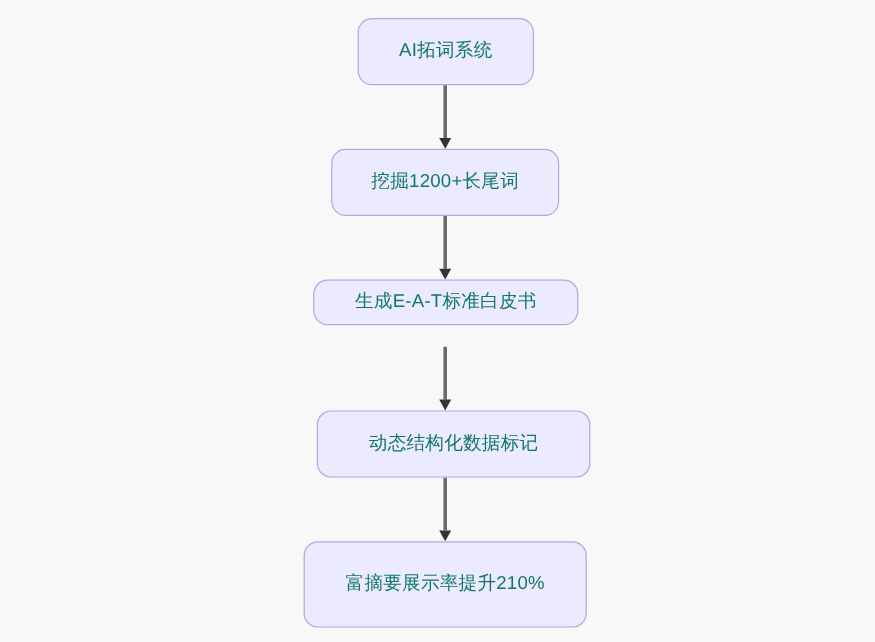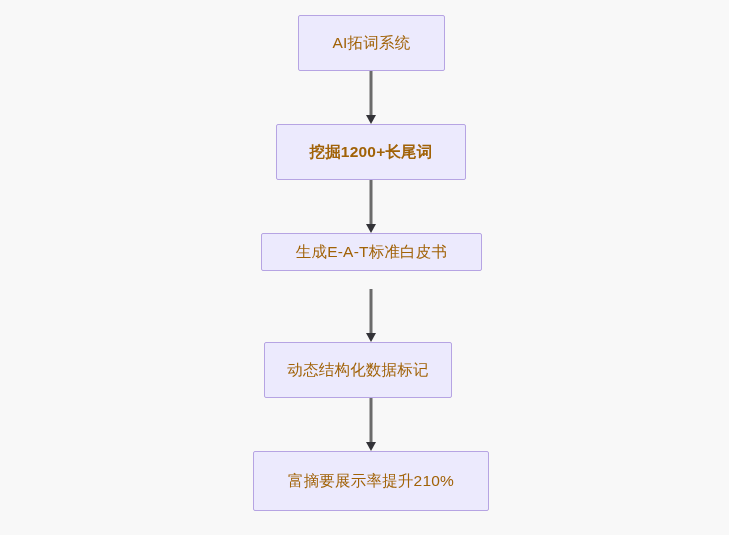--- a/index.html
+++ b/index.html
@@ -16,25 +16,25 @@
   #flowchart {
     position: relative;
     width: 729px;
     height: 535px;
   }
   .node {
     position: absolute;
     box-sizing: border-box;
     background: #eceafd;
     border: 1.6px solid #b6a4e3;
-    border-radius: 2px;
+    border-radius: 12px;
     display: flex;
     align-items: center;
     justify-content: center;
-    color: #a16207;
+    color: #0f766e;
     font-size: 15.5px;
     line-height: 1.2;
     letter-spacing: 0.2px;
     white-space: nowrap;
   }
   .node-label {
     display: block;
   }
   .edge {
     position: absolute;
@@ -66,29 +66,29 @@
   <div class="edge" style="left:371px; top:289px; height:44px;"></div>
   <div class="arrowhead" style="left:371px; top:333px;"></div>
 
   <div class="edge" style="left:371px; top:398px; height:44px;"></div>
   <div class="arrowhead" style="left:371px; top:442px;"></div>
 
   <div class="node" style="left:298px; top:15px; width:147px; height:56px;">
     <span class="node-label">AI拓词系统</span>
   </div>
 
-  <div class="node" style="left:276px; top:124px; width:190px; height:56px;font-weight:bold;">
+  <div class="node" style="left:276px; top:124px; width:190px; height:56px;">
     <span class="node-label">挖掘1200+长尾词</span>
   </div>
 
   <div class="node" style="left:261px; top:233px; width:221px; height:38px;">
     <span class="node-label">生成E-A-T标准白皮书</span>
   </div>
 
-  <div class="node" style="left:264px; top:342px; width:188px; height:56px;">
+  <div class="node" style="left:264px; top:342px; width:228px; height:56px;">
     <span class="node-label">动态结构化数据标记</span>
   </div>
 
-  <div class="node" style="left:253px; top:451px; width:236px; height:60px;">
+  <div class="node" style="left:253px; top:451px; width:236px; height:72px;">
     <span class="node-label">富摘要展示率提升210%</span>
   </div>
 
 </div>
 
 </body></html>

